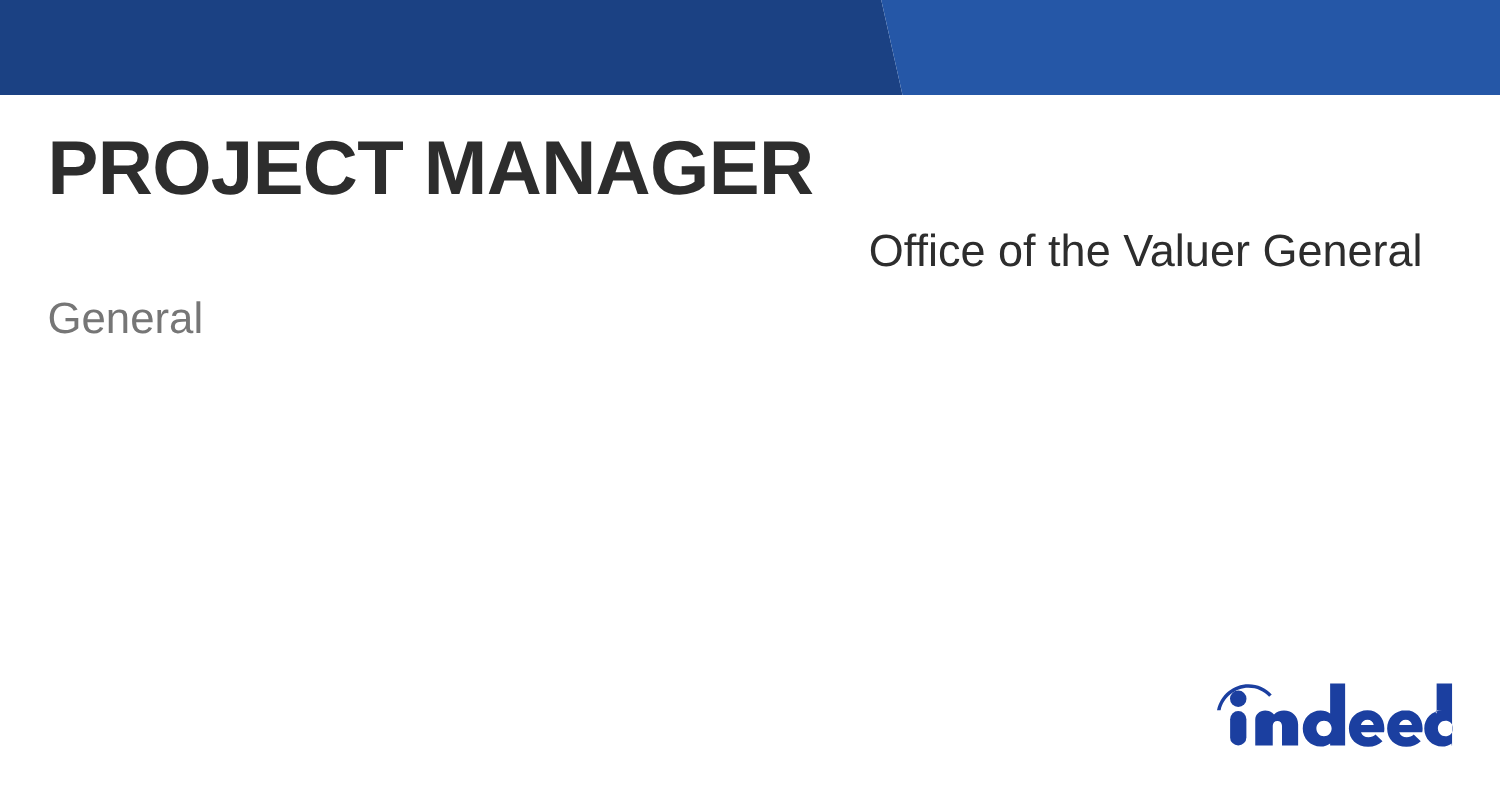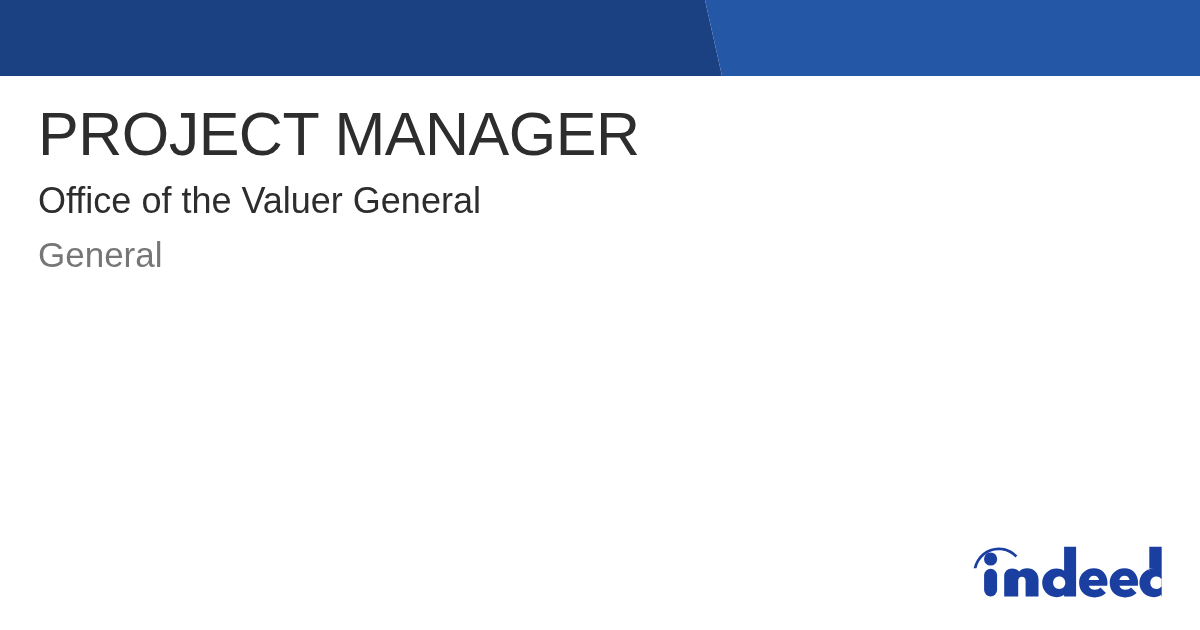--- a/index.html
+++ b/index.html
@@ -44,34 +44,35 @@
     left: 38px;
     top: 76px;
     width: 1100px;
   }
 
   .job-title {
     margin-top: 26px;
     font-family: "Liberation Sans", sans-serif;
     font-size: 61px;
     line-height: 64px;
-    font-weight: 400;
+    font-weight: 700;
     letter-spacing: -0.5px;
     color: #2d2d2d;
     white-space: nowrap;
   }
 
   .company-name {
     margin-top: 14px;
     font-family: "Liberation Sans", sans-serif;
     font-size: 36px;
     line-height: 42px;
     font-weight: 400;
     color: #2d2d2d;
     white-space: nowrap;
+    text-align: right;
   }
 
   .location {
     margin-top: 12px;
     font-family: "Liberation Sans", sans-serif;
     font-size: 35px;
     line-height: 41px;
     font-weight: 400;
     color: #767676;
     white-space: nowrap;

